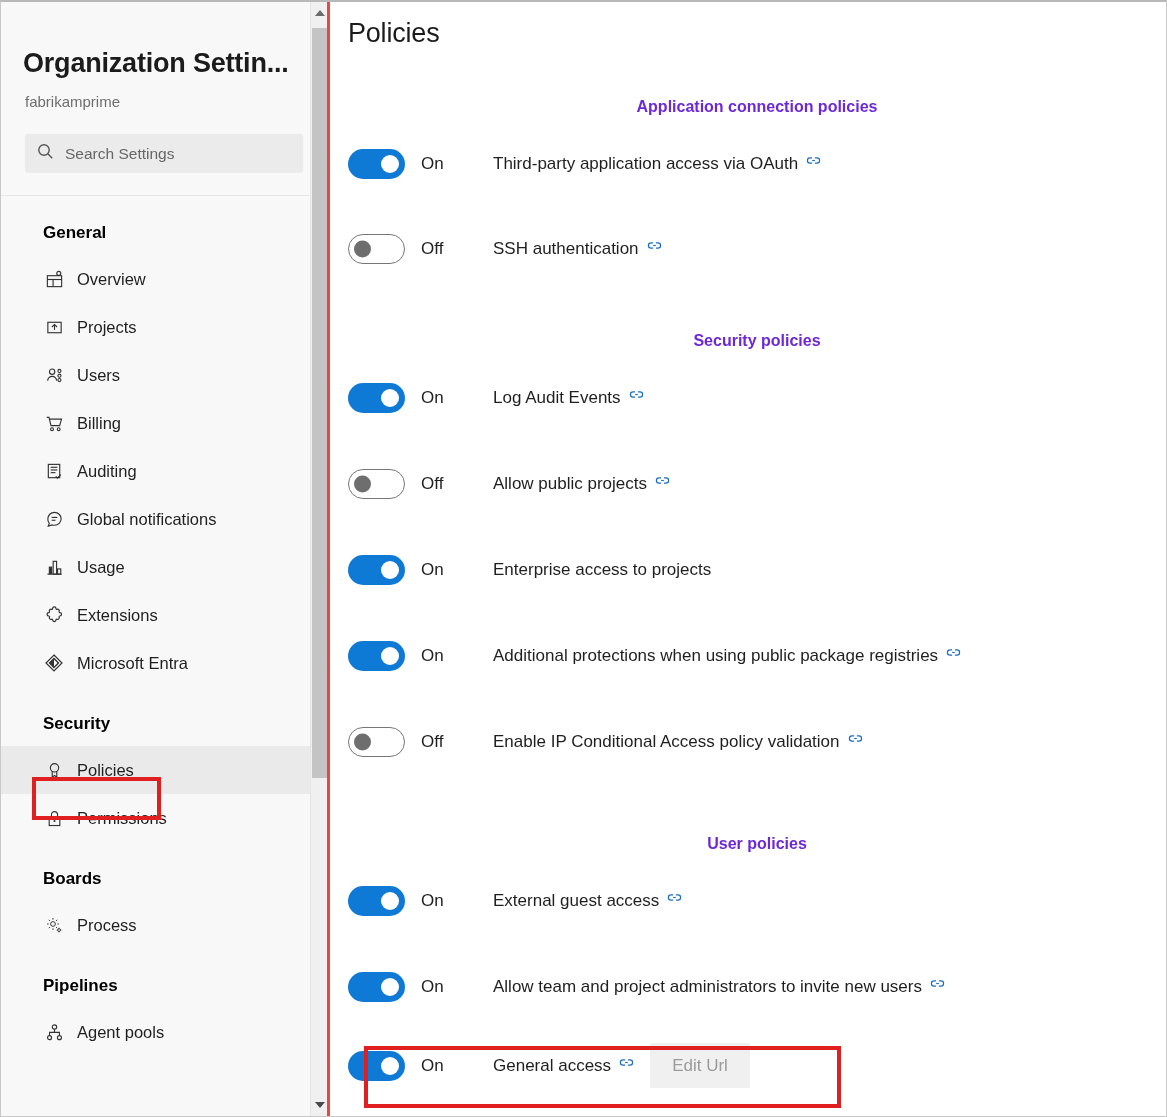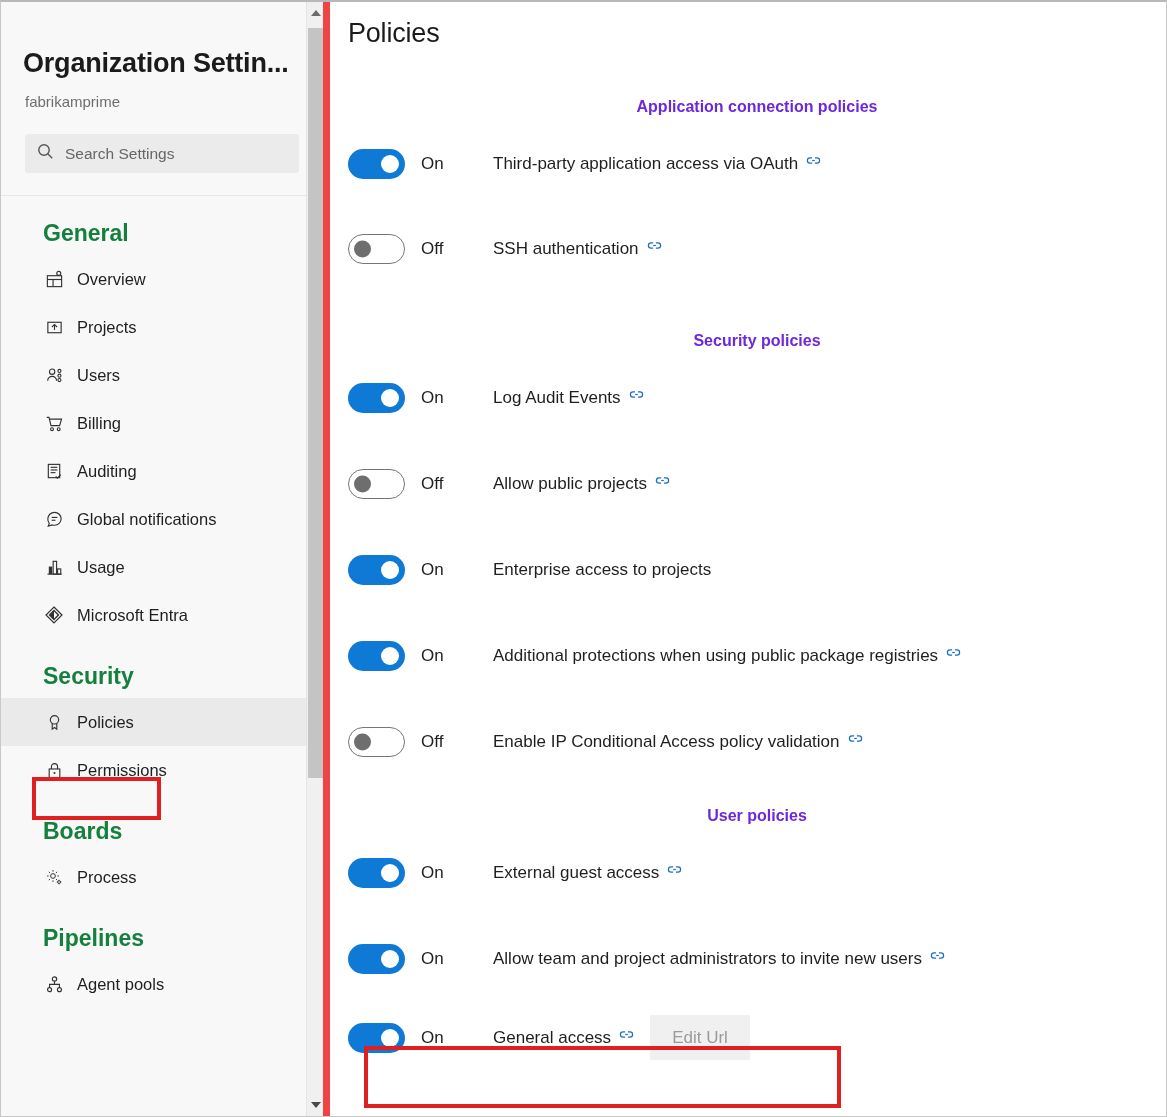--- a/index.html
+++ b/index.html
@@ -19,21 +19,21 @@
     display: flex;
     background: #fff;
   }
 
   
   .sidebar {
     position: relative;
     width: 329px;
     height: 100%;
     background: #f8f8f8;
-    border-right: 7px solid #ef4444;
+    border-right: 3px solid #ef4444;
     flex: 0 0 329px;
   }
   .org-title {
     font-size: 27px;
     font-weight: 600;
     color: #1b1b1b;
     letter-spacing: -0.2px;
     padding: 0 22px;
     margin-top: 44px;
     line-height: 34px;
@@ -68,23 +68,23 @@
     width: 100%;
   }
   .search-input::placeholder { color: #666; opacity: 1; }
   .sidebar-divider {
     margin-top: 22px;
     border-top: 1px solid #e6e6e6;
   }
 
   .nav { padding-top: 0; }
   .nav-group-header {
-    font-size: 23px;
+    font-size: 17px;
     font-weight: 700;
-    color: #15803d;
+    color: #000000;
     padding: 26px 0 11px 42px;
     line-height: 22px;
   }
   .nav-item {
     display: flex;
     align-items: center;
     height: 48px;
     padding-left: 42px;
     cursor: pointer;
     position: relative;
@@ -334,20 +334,28 @@
           <svg width="19" height="19" viewBox="0 0 20 20" fill="none" stroke="#333" stroke-width="1.2">
             <line x1="2.6" y1="17" x2="17.4" y2="17"></line>
             <rect x="4" y="9" width="3.6" height="8" fill="#333" stroke="none"></rect>
             <rect x="8.6" y="3.5" width="3.6" height="13.5"></rect>
             <rect x="13.2" y="11.5" width="3.4" height="5.5"></rect>
           </svg>
         </span>
         <span class="nav-label">Usage</span>
       </div>
 
+      <div class="nav-item">
+        <span class="nav-icon">
+          <svg width="19" height="19" viewBox="0 0 20 20" fill="none" stroke="#333" stroke-width="1.25">
+            <path d="M8 2.8a1.8 1.8 0 0 1 3.6 0c0 .5.5.9 1 .7a1.8 1.8 0 0 1 2.3 2.4c-.2.5.2 1 .7 1a1.8 1.8 0 0 1 0 3.6c-.5 0-.9.5-.7 1a1.8 1.8 0 0 1-2.3 2.4c-.5-.2-1 .2-1 .7a1.8 1.8 0 0 1-3.6 0c0-.5-.5-.9-1-.7a1.8 1.8 0 0 1-2.3-2.4c.2-.5-.2-1-.7-1a1.8 1.8 0 0 1 0-3.6c.5 0 .9-.5.7-1A1.8 1.8 0 0 1 7 3.5c.5.2 1-.2 1-.7z"></path>
+          </svg>
+        </span>
+        <span class="nav-label">Extensions</span>
+      </div>
 
       <div class="nav-item">
         <span class="nav-icon">
           <svg width="20" height="20" viewBox="0 0 20 20" fill="none">
             <polygon points="10,2 18,10 10,18 2,10" stroke="#333" stroke-width="1.2"></polygon>
             <polygon points="10,4.6 15.4,10 10,15.4 4.6,10" fill="#333"></polygon>
             <polygon points="10,6.6 13.4,10 10,13.4" fill="#fff"></polygon>
           </svg>
         </span>
         <span class="nav-label">Microsoft Entra</span>
@@ -530,21 +538,21 @@
         <span class="link-icon">
           <svg width="15" height="15" viewBox="0 0 16 16" fill="none" stroke="#1b6ec2" stroke-width="1.3">
             <path d="M6.6 8h2.8"></path>
               <path d="M6.5 5.2H4.3a2.8 2.8 0 0 0 0 5.6h2.2"></path>
               <path d="M9.5 5.2h2.2a2.8 2.8 0 0 1 0 5.6H9.5"></path>
           </svg>
         </span>
       </div>
     </div>
 
-    <div style="margin-top:46px;" class="section-header">User policies</div>
+    <div style="margin-top:74px;" class="section-header">User policies</div>
 
     <div class="policy-row" style="margin-top:29px;">
       <div class="toggle on">
           <div class="knob"></div>
         </div>
       <div class="toggle-state">On</div>
       <div class="policy-label">
         <span>External guest access</span>
         <span class="link-icon">
           <svg width="15" height="15" viewBox="0 0 16 16" fill="none" stroke="#1b6ec2" stroke-width="1.3">

